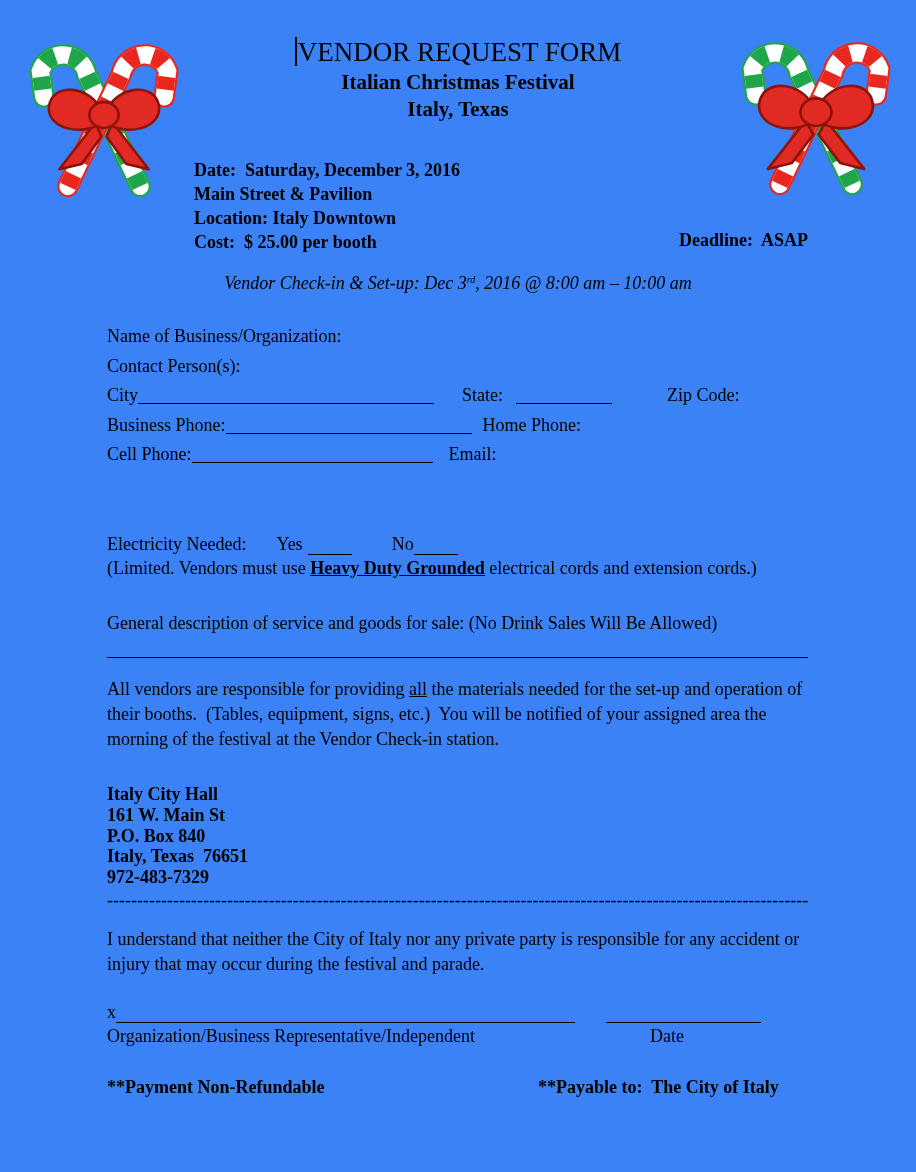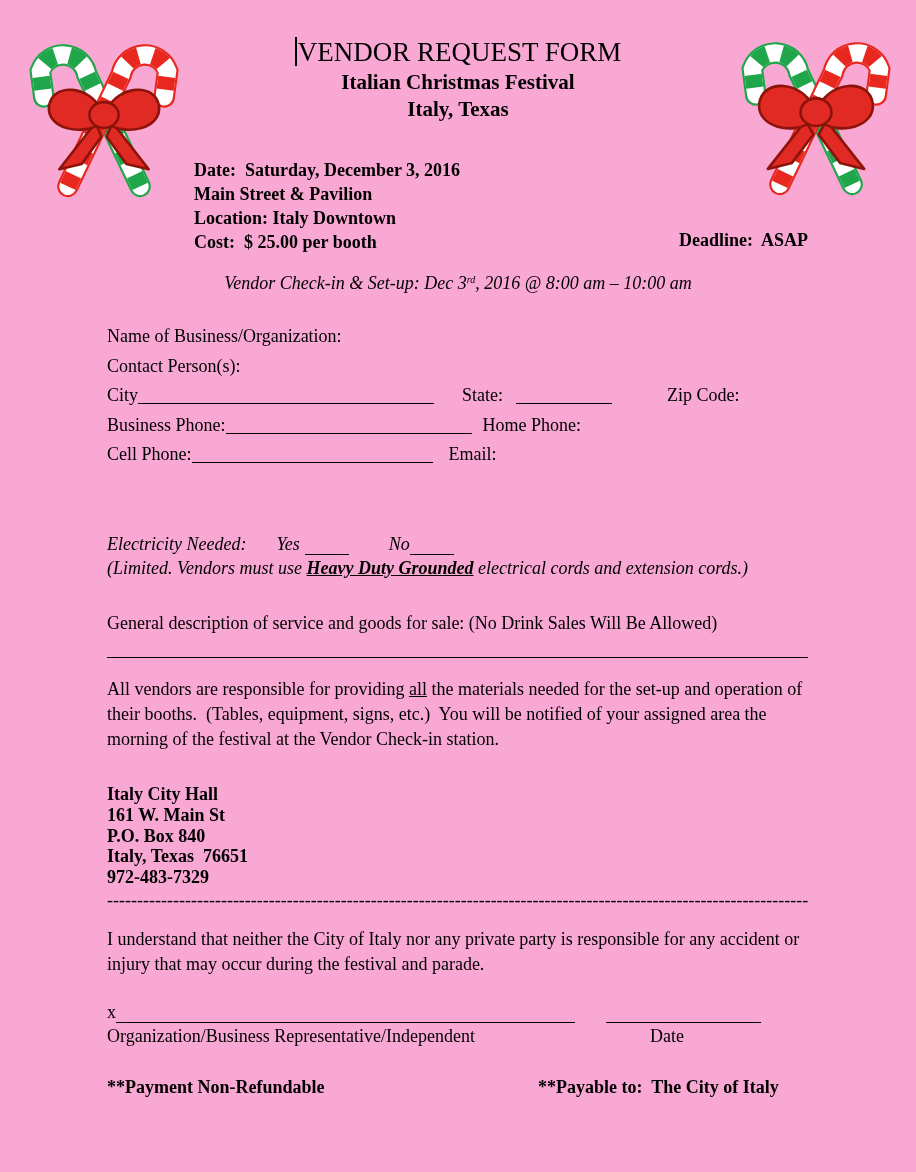--- a/index.html
+++ b/index.html
@@ -4,21 +4,21 @@
 <style>
   :root{
     --cane-green:#1fa64b;
     --cane-red:#e8281e;
     --bow-red:#e02a23;
     --bow-dark:#8c130b;
     --ink:#000000;
   }
   html,body{margin:0;padding:0;background:#ffffff;}
   .page{
-    position:relative;width:916px;height:1172px;background:#f9a8d4;
+    position:relative;width:916px;height:1172px;background:#3b82f6;
     font-family:"Liberation Serif","DejaVu Serif",serif;color:var(--ink);
     font-size:18px;overflow:hidden;
   }
   .abs{position:absolute;}
   [data-bind]{white-space:pre-wrap;}
 
   
   .header{top:36px;left:0;width:916px;text-align:center;}
   .title{font-size:27px;line-height:33px;}
   .cursor{display:inline-block;width:0;height:29px;border-left:2px solid #000;vertical-align:-5px;margin-right:1px;}
@@ -30,21 +30,21 @@
   .checkin{left:0;top:273px;width:916px;text-align:center;font-style:italic;}
   .checkin .sup{display:inline-block;font-size:10px;transform:translateY(-6px);}
 
   
   .fields{left:107px;top:327px;width:701px;}
   .frow{display:flex;align-items:center;height:19px;margin-bottom:10.5px;}
   .frow>span{flex:0 0 auto;}
   .uline{display:inline-block;border-bottom:1.4px solid #000;height:16px;}
   .flex1{flex:1 1 auto;}
 
-  .electric{left:107px;top:535px;width:705px;font-style:italic;}
+  .electric{left:107px;top:535px;width:705px;}
   .erow{display:flex;align-items:flex-end;height:20px;}
   .enote{margin-top:2px;line-height:23px;}
   .bold-u{font-weight:bold;text-decoration:underline;}
 
   .desc{left:107px;top:613px;width:705px;}
   .desc-line{left:107px;top:657px;width:701px;border-bottom:1.7px solid #000;height:0;}
 
   .vendor{left:107px;top:677px;width:706px;line-height:25px;}
   .u{text-decoration:underline;}
   .contact-head{font-weight:bold;}

